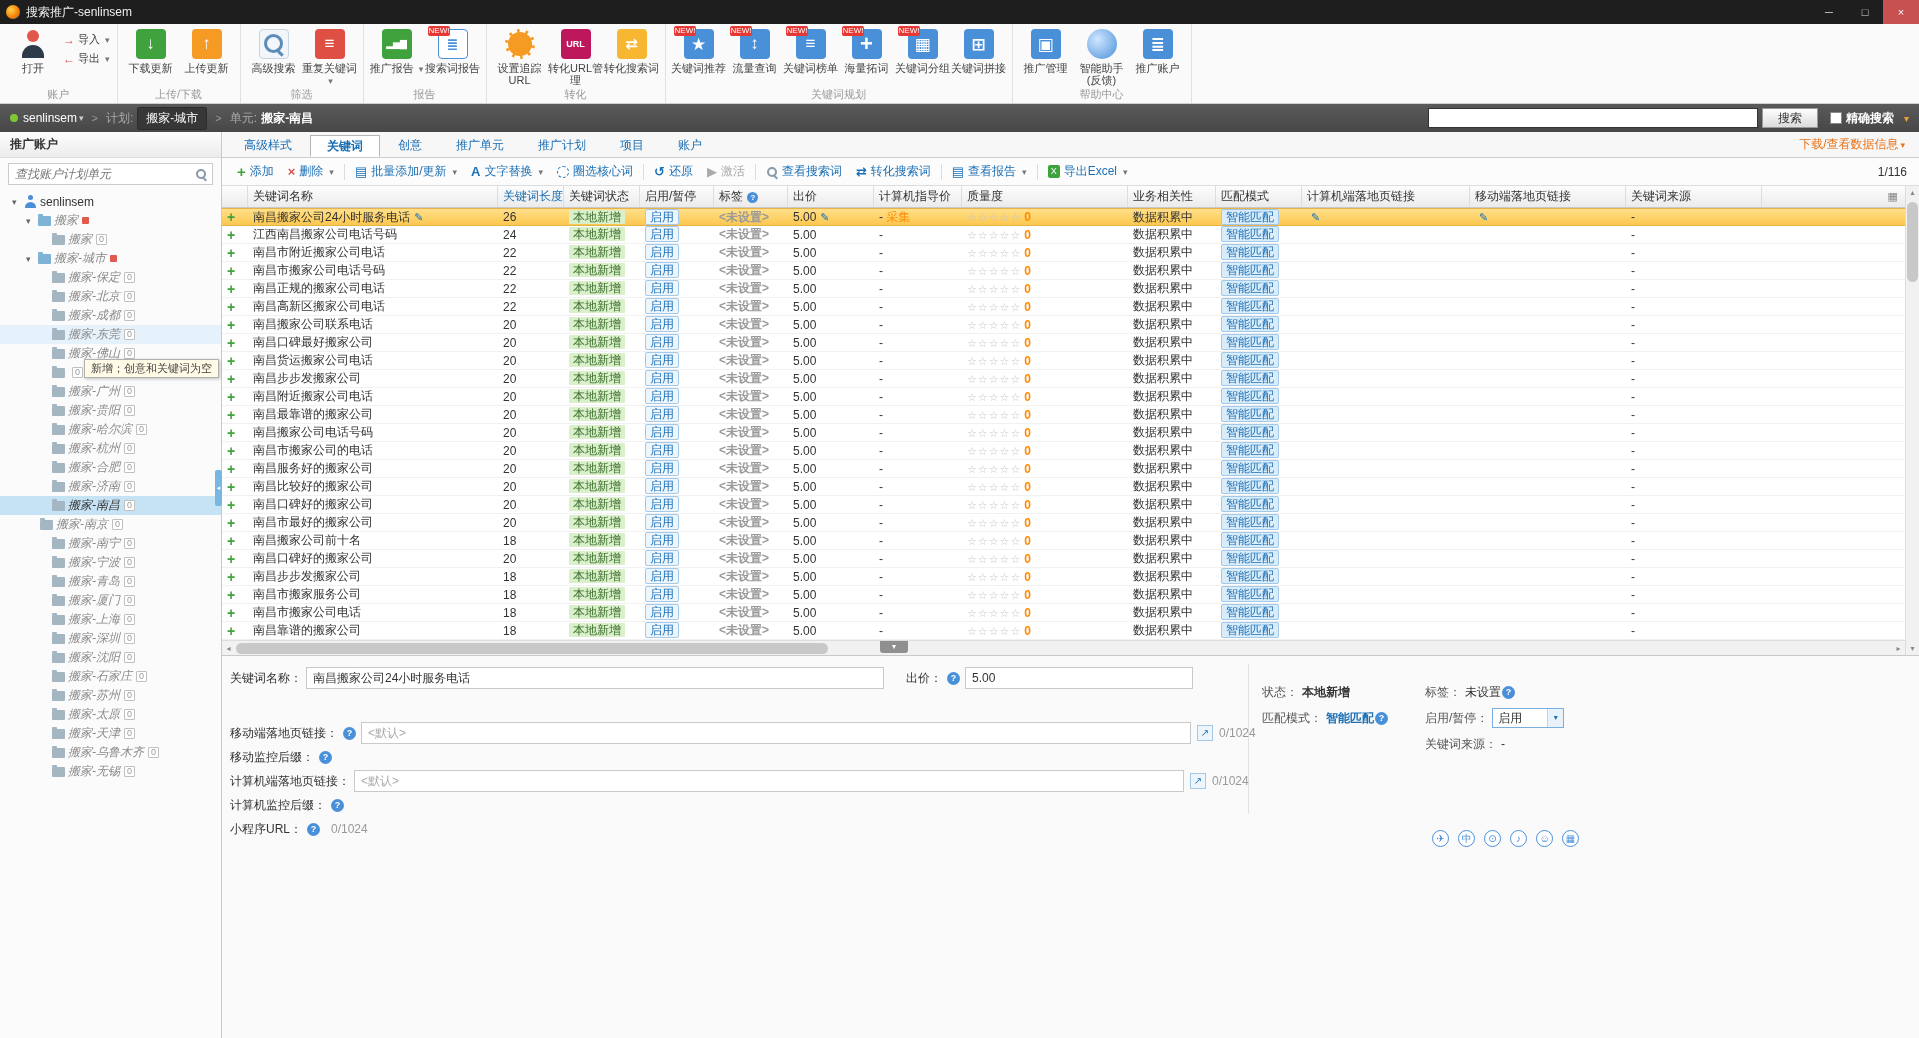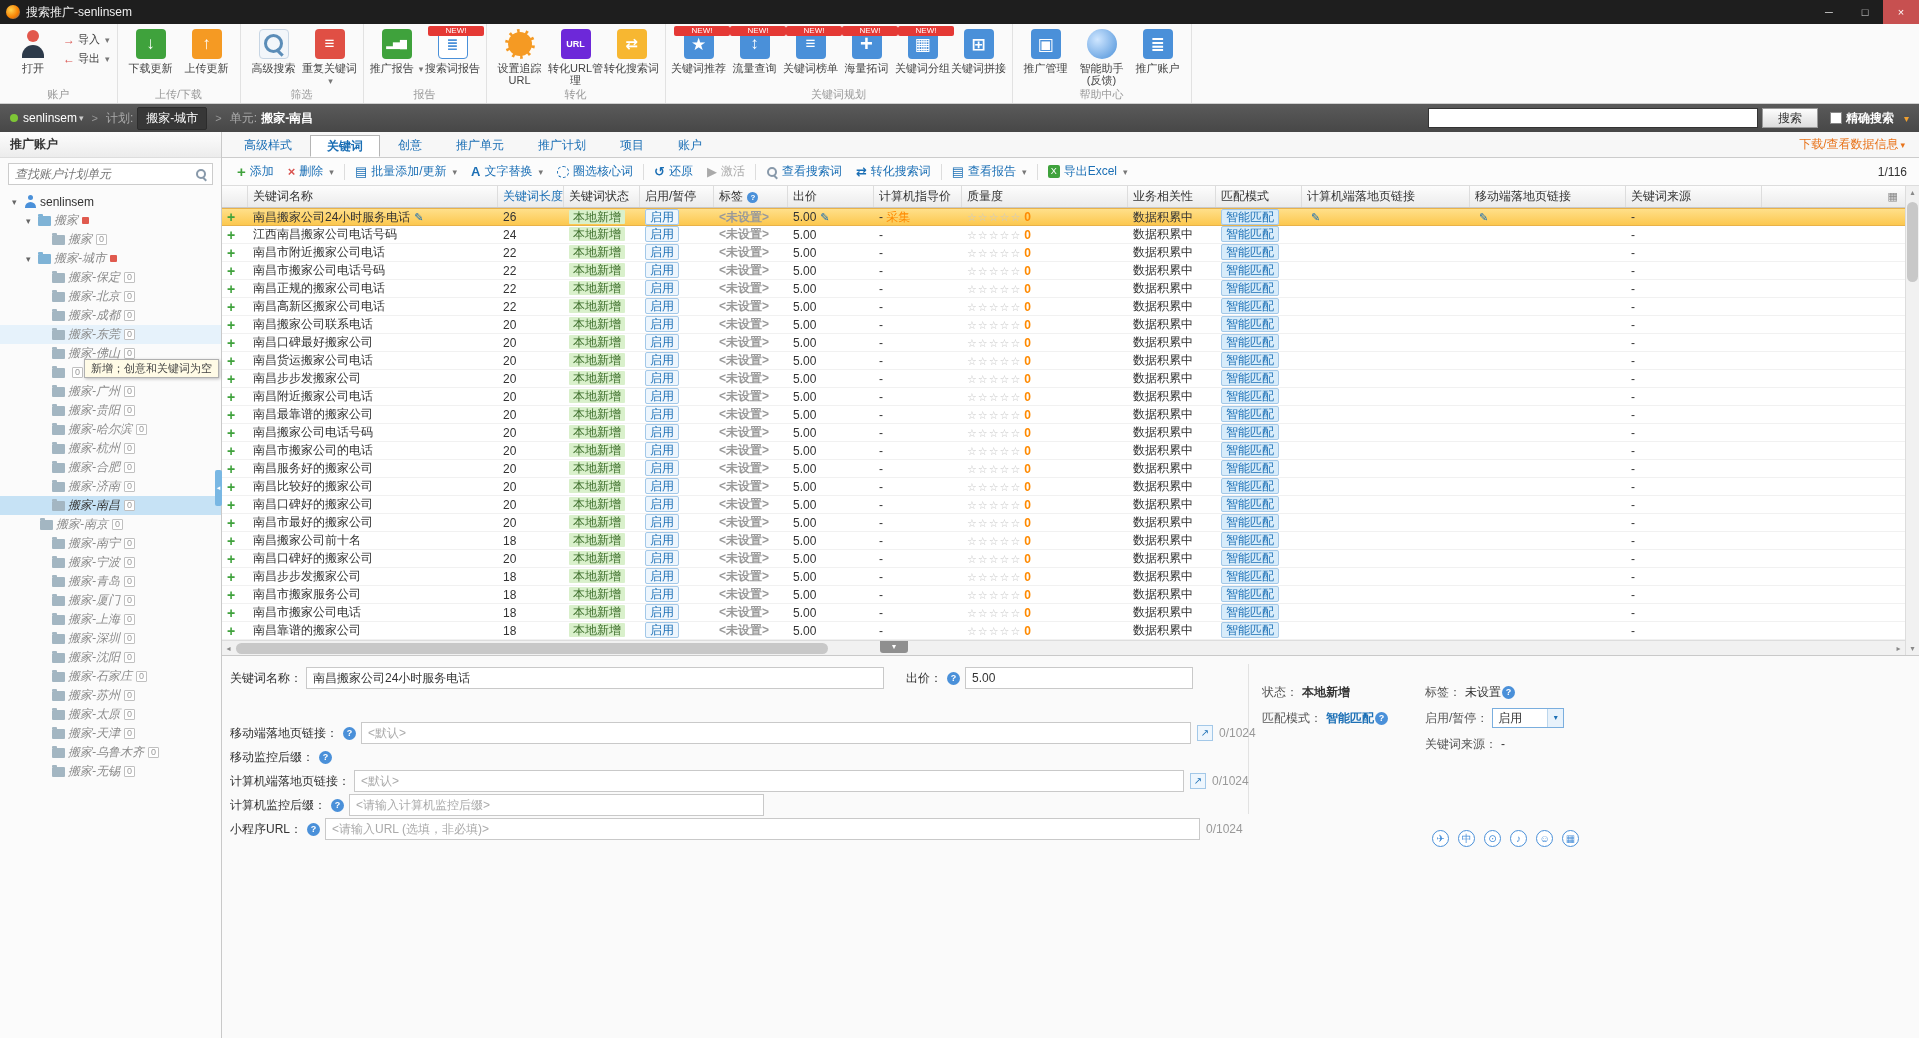--- a/index.html
+++ b/index.html
@@ -17,37 +17,37 @@
   .win-btn.close { background:#c75050; color:#fff; }
 
   
   .ribbon { position:absolute; top:24px; left:0; right:0; height:80px; background:#fafafa; border-bottom:1px solid #d0d0d0; display:flex; }
   .rgroup { display:flex; flex-direction:column; border-right:1px solid #e2e2e2; padding:2px 5px 0; }
   .rgroup-buttons { display:flex; flex:1; align-items:flex-start; }
   .rgroup-label { text-align:center; color:#999; font-size:11px; height:16px; line-height:15px; }
   .rbtn { position:relative; width:56px; padding-top:3px; display:flex; flex-direction:column; align-items:center; gap:3px; cursor:pointer; }
   .rbtn .lbl { font-size:11px; color:#444; text-align:center; line-height:12px; min-height:24px; }
   .ricon { width:30px; height:30px; border-radius:4px; display:flex; align-items:center; justify-content:center; color:#fff; font-size:17px; font-weight:bold; }
-  .badge-new { position:absolute; top:0; left:3px; background:#e53935; color:#fff; font-size:8px; line-height:10px; padding:0 18px; border-radius:2px; z-index:2; }
+  .badge-new { position:absolute; top:0; left:3px; background:#e53935; color:#fff; font-size:8px; line-height:10px; padding:0 1px; border-radius:2px; z-index:2; }
   .rstack { display:flex; flex-direction:column; justify-content:center; gap:4px; padding:6px 2px 0 2px; }
   .rsmall { display:flex; align-items:center; gap:3px; font-size:11px; color:#444; cursor:pointer; white-space:nowrap; }
   .mini-arrow { color:#d9534f; font-weight:bold; font-size:12px; }
   .ico-person { position:relative; background:transparent; }
   .ico-person::before { content:""; position:absolute; top:1px; left:9px; width:12px; height:12px; border-radius:50%; background:#e2574c; }
   .ico-person::after { content:""; position:absolute; bottom:1px; left:4px; width:22px; height:13px; border-radius:11px 11px 0 0; background:#2d3a4a; }
   .ico-download { background:#3fa23c; }
   .ico-upload { background:#f59a23; }
   .ico-search { background:#f2f6fa; border:1px solid #c8d6e4; position:relative; }
   .ico-search::before { content:""; position:absolute; top:4px; left:4px; width:13px; height:13px; border:3px solid #5b8db8; border-radius:50%; }
   .ico-search::after { content:""; position:absolute; bottom:4px; right:4px; width:9px; height:3px; background:#5b8db8; transform:rotate(45deg); }
   .ico-dup { background:#e04f44; }
   .ico-chart { background:#3fa23c; font-size:9px; letter-spacing:0; }
   .ico-doc { background:#fff; border:1px solid #4a90d9; color:#4a90d9; font-size:14px; }
   .ico-gear { background:#f59a23; border:3px dashed rgba(255,255,255,.95); border-radius:50%; }
-  .ico-url { background:#6d28d9; font-size:9px; }
+  .ico-url { background:#be185d; font-size:9px; }
   .ico-convert { background:#f7b731; font-size:15px; }
   .ico-recommend,.ico-traffic,.ico-rank,.ico-expand,.ico-group,.ico-join,.ico-manage,.ico-manual { background:#4a90d9; }
   .ico-expand { font-size:22px; }
   .ico-assistant { background:radial-gradient(circle at 35% 35%,#cfe6ff,#4a90d9); border-radius:50%; }
 
   
   .breadcrumb { position:absolute; top:104px; left:0; right:0; height:28px; background:linear-gradient(#5a5a5a,#474747); color:#ddd; display:flex; align-items:center; padding:0 10px; z-index:5; }
   .bdot { width:8px; height:8px; border-radius:50%; background:#7ec636; margin-right:5px; }
   .bacct { color:#fff; cursor:pointer; }
   .car.white { color:#ccc; }
@@ -1025,26 +1025,24 @@
         </div>
         <div class="frow">
           <label>计算机端落地页链接：</label>
           <input class="finput" style="width: 830px;" placeholder="&lt;默认&gt;">
           <span class="linkout">↗</span>
           <span class="counter">0/1024</span>
         </div>
         <div class="frow">
           <label>计算机监控后缀：</label>
           <span class="info-i">?</span>
-          <input class="finput" style="width: 415px;" placeholder="&lt;请输入计算机监控后缀&gt;">
         </div>
         <div class="frow">
           <label>小程序URL：</label>
           <span class="info-i">?</span>
-          <input class="finput" style="width: 875px;" placeholder="&lt;请输入URL (选填，非必填)&gt;">
           <span class="counter">0/1024</span>
         </div>
       </div>
 
       <div class="sp1">
         <div class="sprow">
           <span class="splbl">状态：</span>
           <span class="spval bold">本地新增</span>
         </div>
         <div class="sprow">

